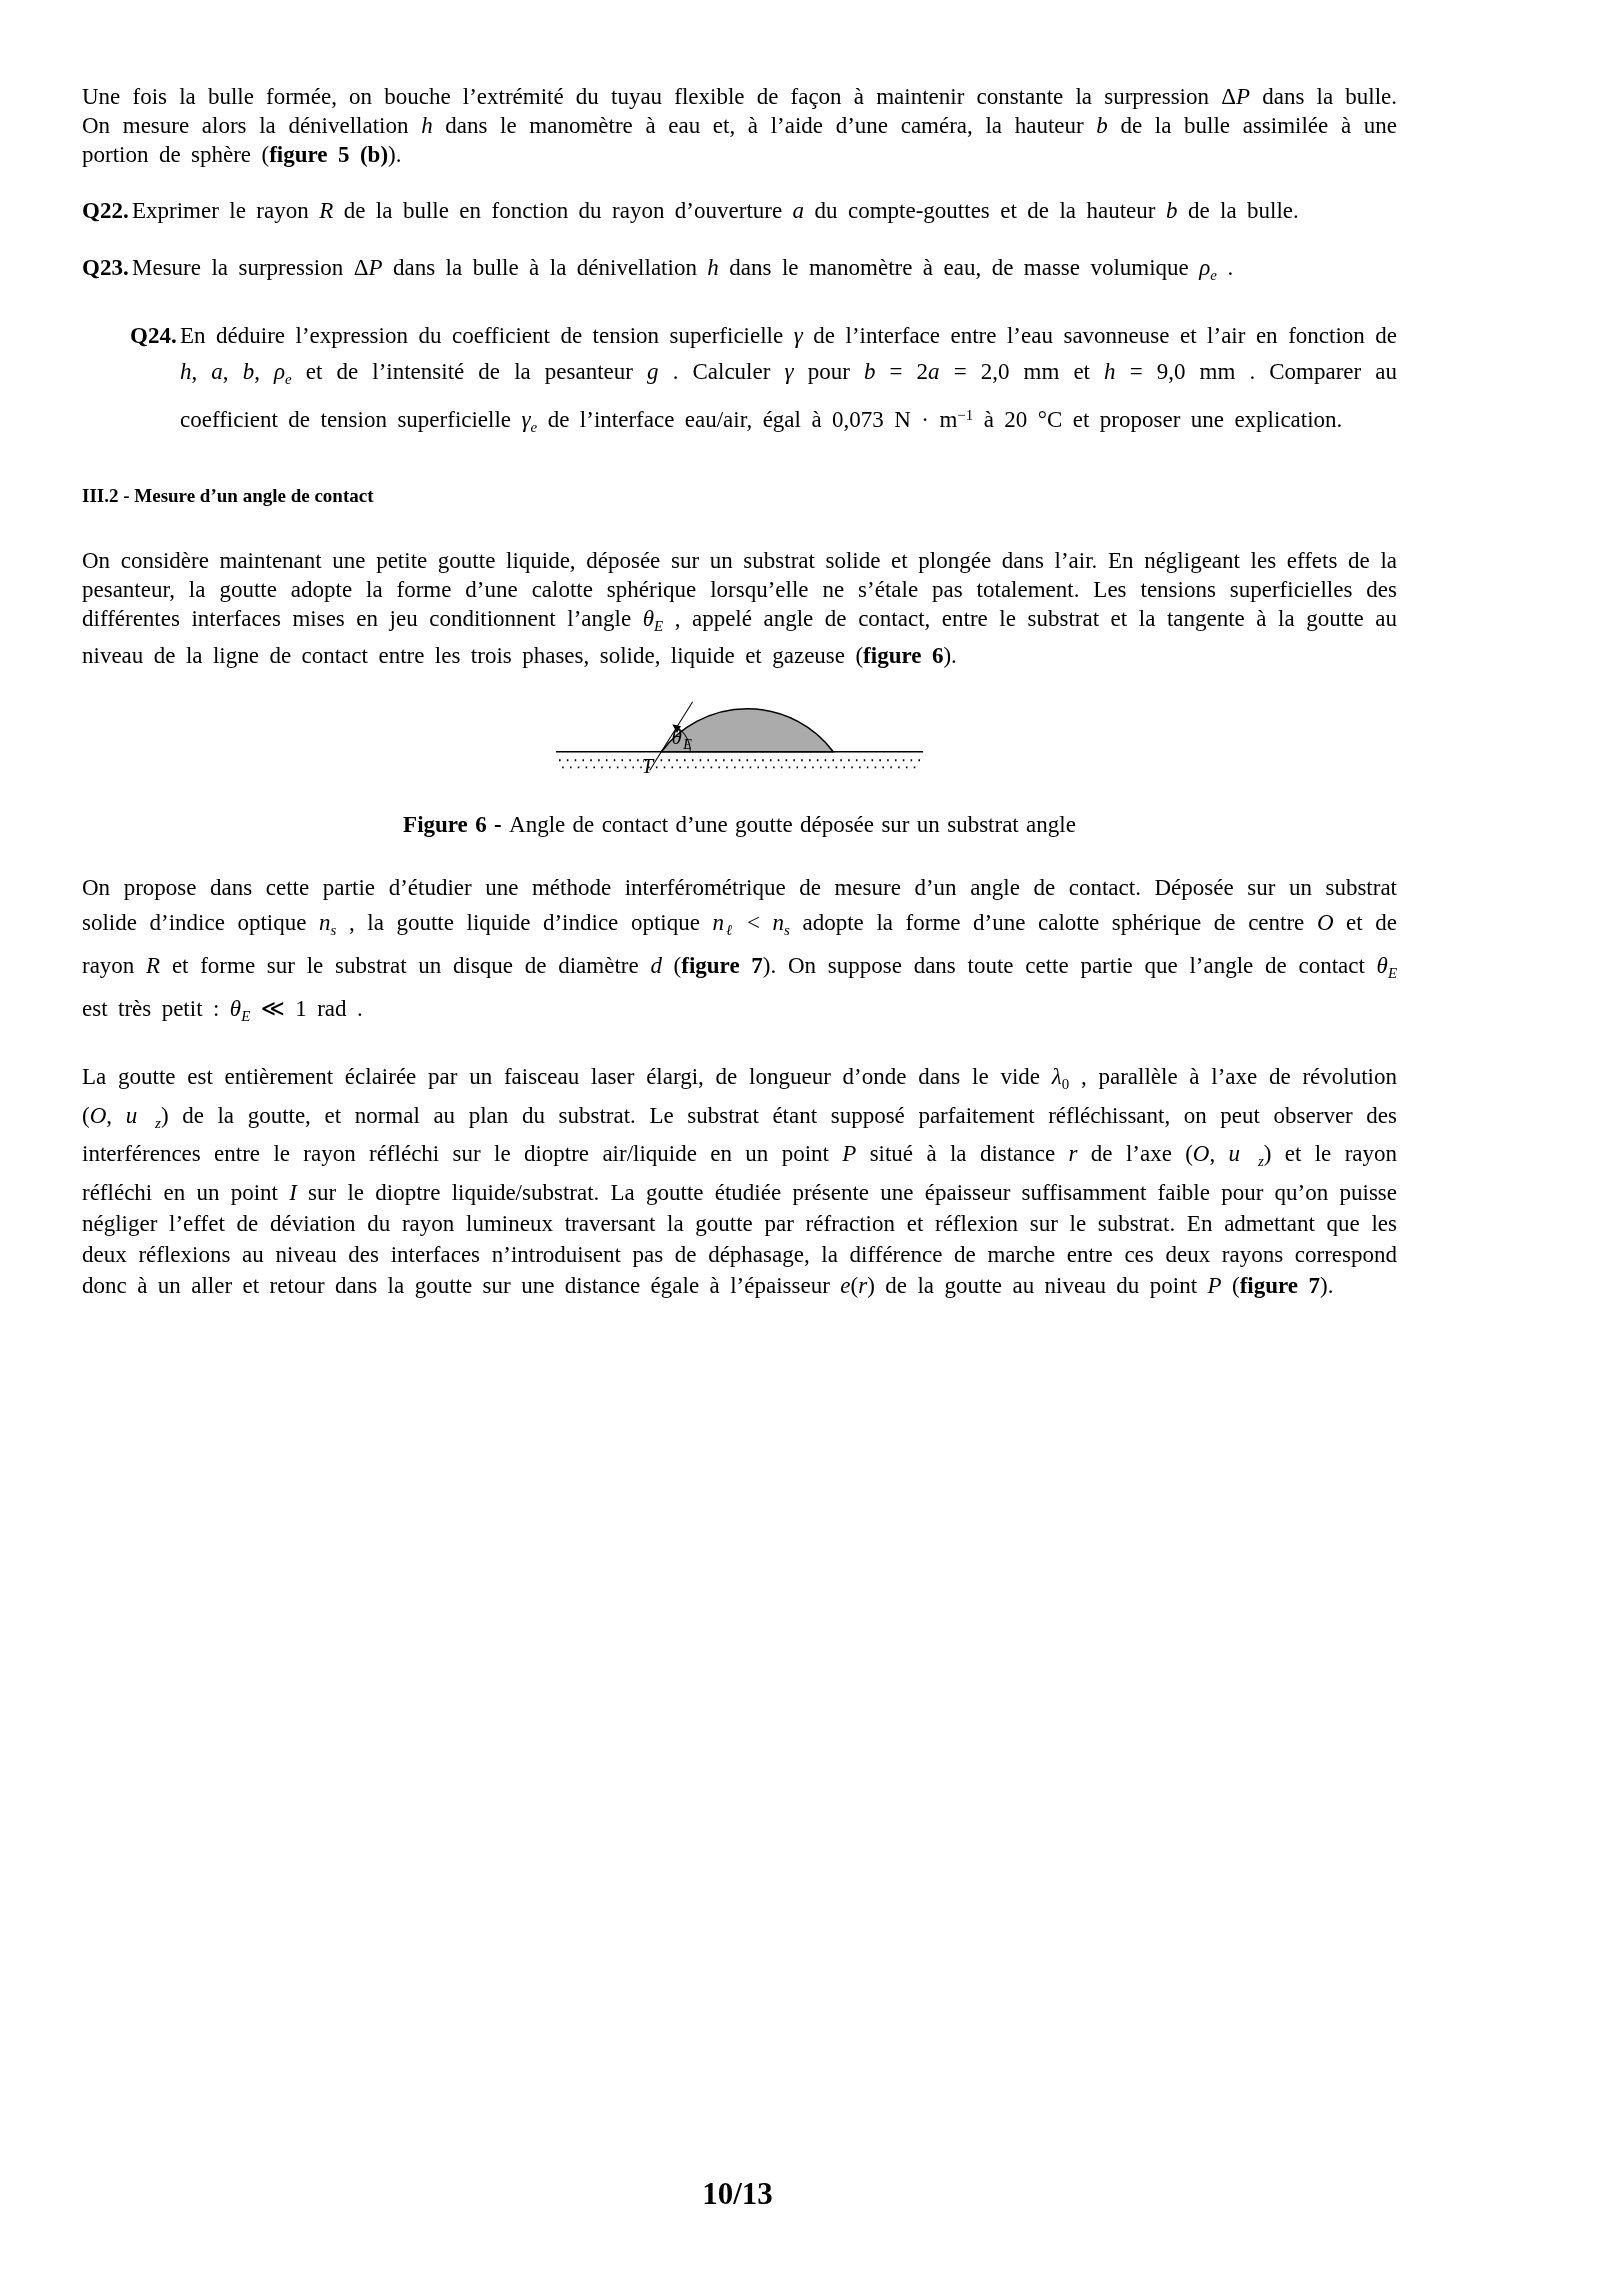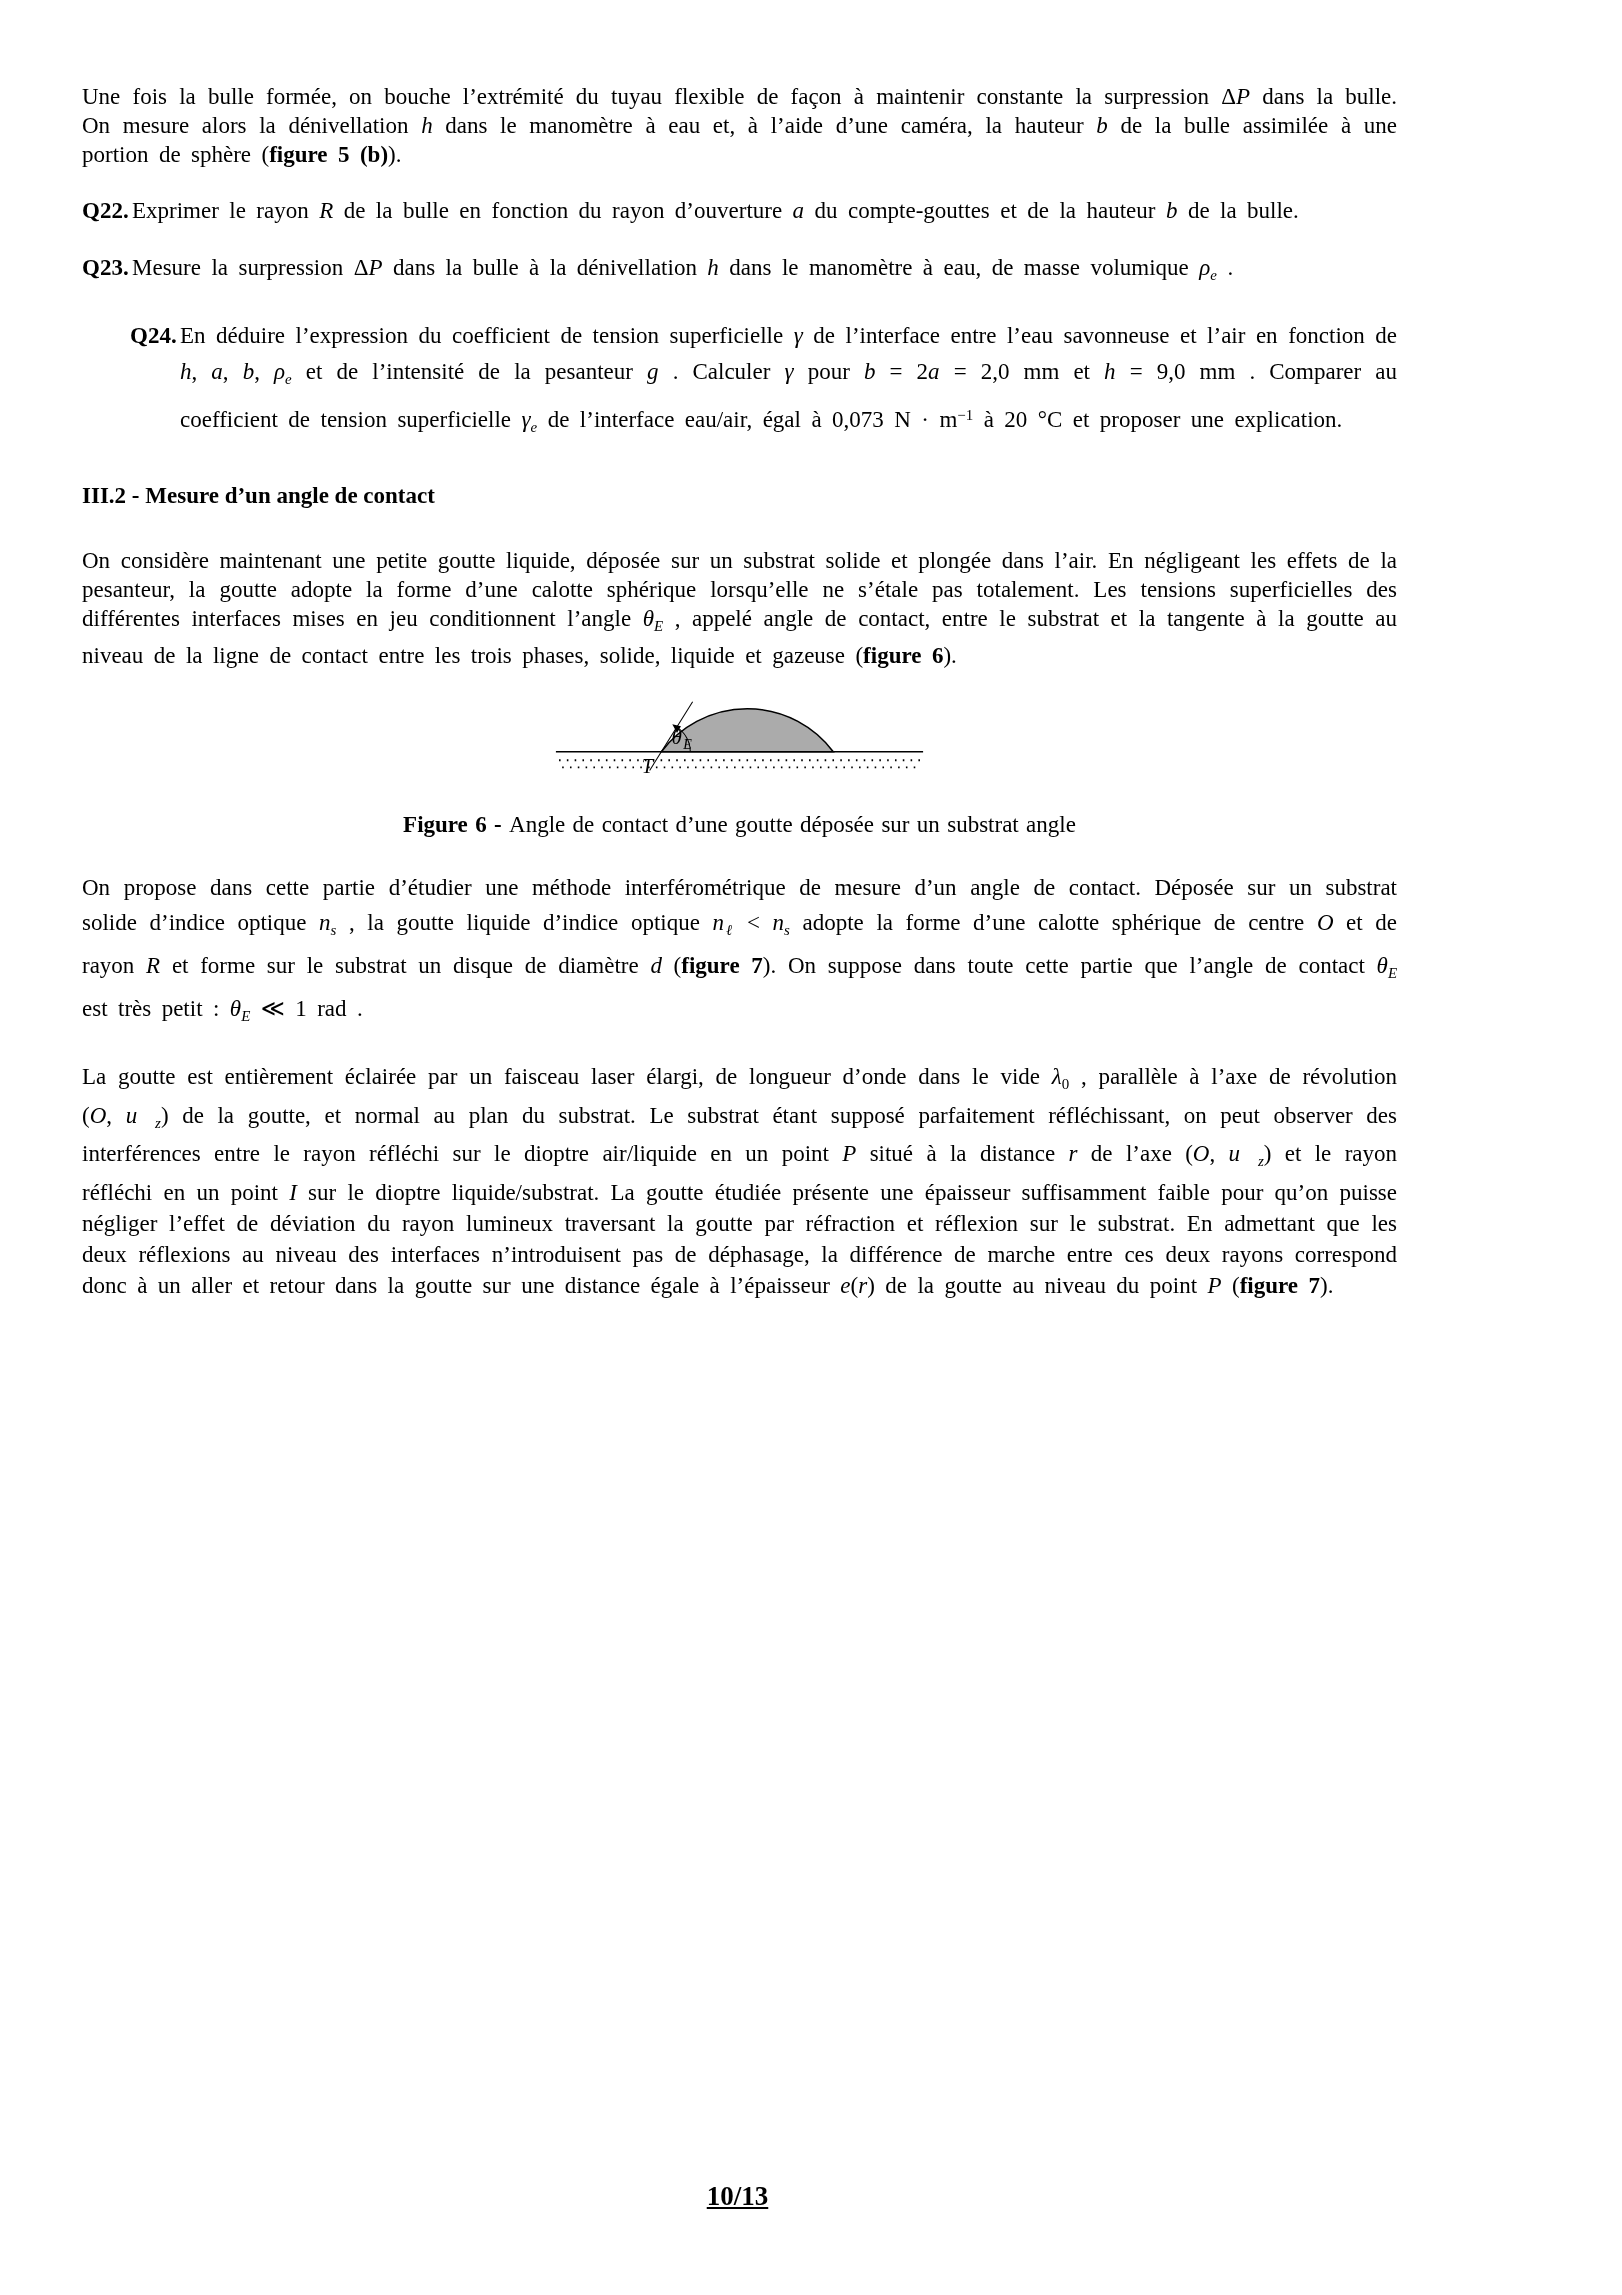--- a/index.html
+++ b/index.html
@@ -35,21 +35,21 @@
   }
   .q-label{
     position:absolute;
     left:0;
     top:0;
     font-weight:bold;
     word-spacing:0;
   }
   .q24{line-height:36px;margin-left:48px;}
   .section-heading{
-    font-size:23px;
+    font-size:19px;
     font-weight:bold;
     text-align:left;
     margin:36px 0 36px 0;
     line-height:29px;
   }
   .figure-wrap{
     text-align:center;
     margin:14px 0 4.7px 0;
   }
   .figure-wrap svg{display:inline-block;}
@@ -66,22 +66,21 @@
   .s-b{font-weight:bold;}
   .s-sub{font-size:0.65em;vertical-align:-0.32em;}
   .s-sup{font-size:0.65em;vertical-align:0.5em;}
   .footer{
     position:absolute;
     left:0;
     right:4px;
     bottom:83px;
     text-align:center;
     font-weight:bold;
-    font-size:27px;
-    text-decoration:underline;
+    font-size:31px;
   }
   .fig-text{
     font-family:"Liberation Serif", serif;
     font-style:italic;
   }
 </style>
 </head>
 <body>
 
 <div class="page">

